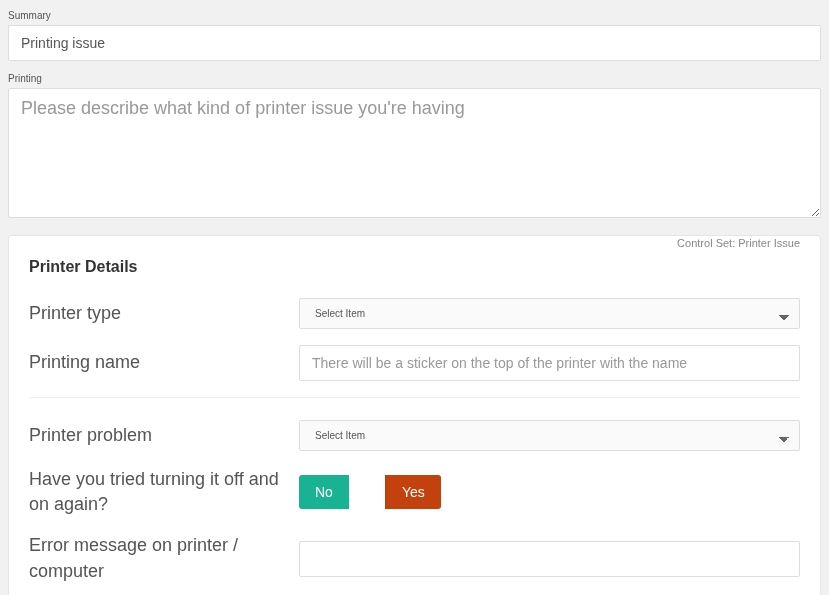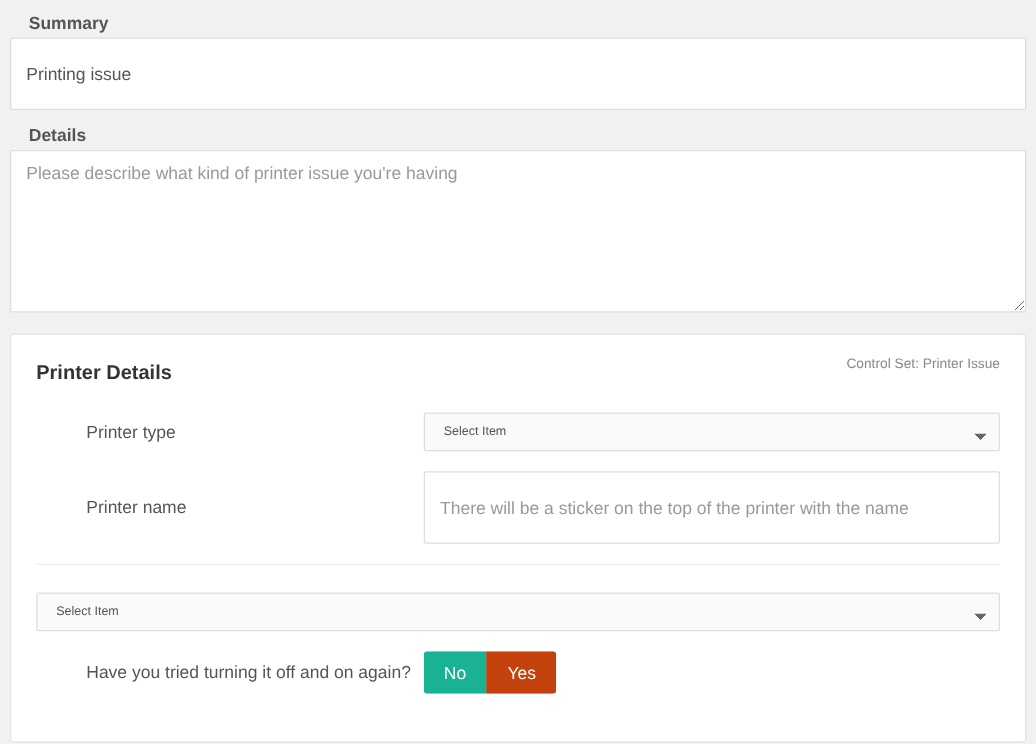--- a/index.html
+++ b/index.html
@@ -6,84 +6,83 @@
   body {
     background: #f1f1f1;
     width: 829px;
     height: 595px;
     overflow: hidden;
     font-size: 14px;
     color: #444;
   }
   .container { padding: 6px 8px 12px; }
   .field-label {
-    font-weight: 700;
+    font-weight: 400;
     color: #555;
-    margin: 4px 15px;
-    font-size: 14px;
+    margin: 4px 0;
+    font-size: 10px;
   }
   .text-input {
     width: 100%;
     border: 1px solid #ddd;
     background: #fff;
-    padding: 20px 12px;
+    padding: 9px 12px;
     font-size: 14px;
     color: #555;
     border-radius: 2px;
   }
   .text-input::placeholder { color: #999; }
   .textarea {
     width: 100%;
     border: 1px solid #ddd;
     background: #fff;
     padding: 9px 12px;
-    font-size: 14px;
+    font-size: 18px;
     color: #555;
     height: 130px;
     resize: both;
     border-radius: 2px;
     font-family: inherit;
   }
   .textarea::placeholder { color: #999; }
   .details-block { margin-top: 12px; }
   .panel {
     background: #fff;
     border: 1px solid #e5e5e5;
     border-radius: 3px;
     margin-top: 14px;
     padding: 18px 20px 22px;
     position: relative;
   }
   .control-set {
     position: absolute;
-    top: 17px;
+    top: 1px;
     right: 20px;
     font-size: 11px;
     color: #888;
   }
   .panel-title {
     font-weight: 600;
     color: #333;
     margin-top: 4px;
     margin-bottom: 22px;
     font-size: 16px;
   }
   .form-row {
     display: flex;
     align-items: center;
     margin-bottom: 16px;
   }
   .form-row.tall { align-items: center; }
   .form-row .lbl {
     flex: 0 0 270px;
     color: #555;
-    font-size: 14px;
+    font-size: 18px;
     padding-right: 10px;
     line-height: 1.4;
-    margin-left: 40px;
   }
   .form-row .ctrl {
     flex: 1;
   }
   .select {
     width: 100%;
     border: 1px solid #ddd;
     background: #fafafa;
     padding: 9px 15px;
     font-size: 10px;
@@ -98,20 +97,21 @@
   }
   .divider {
     border: none;
     border-top: 1px solid #eee;
     margin: 10px 0 22px;
   }
   .toggle-group {
     display: inline-flex;
     border-radius: 3px;
     overflow: hidden;
+    gap: 36px;
   }
   .toggle-btn {
     border: none;
     color: #fff;
     padding: 9px 16px;
     font-size: 14px;
     cursor: pointer;
   }
   .toggle-btn.no { background: #1abc9c; }
   .toggle-btn.yes { background: #18c29d; border-left: 1px solid rgba(0,0,0,0.07); }
@@ -120,59 +120,66 @@
 </style>
 </head>
 <body>
 
 <div class="container">
 
   <div class="field-label">Summary</div>
   <input type="text" class="text-input" value="Printing issue" style="">
 
   <div class="details-block">
-    <div class="field-label">Details</div>
+    <div class="field-label">Printing</div>
     <textarea class="textarea" placeholder="Please describe what kind of printer issue you're having" style=""></textarea>
   </div>
 
   <div class="panel">
     <div class="control-set">Control Set: Printer Issue</div>
     <div class="panel-title">Printer Details</div>
 
     <div class="form-row">
       <div class="lbl">Printer type</div>
       <div class="ctrl">
         <select class="select">
           <option>Select Item</option>
         </select>
       </div>
     </div>
 
     <div class="form-row">
-      <div class="lbl">Printer name</div>
+      <div class="lbl">Printing name</div>
       <div class="ctrl">
         <input type="text" class="text-input" placeholder="There will be a sticker on the top of the printer with the name" style="">
       </div>
     </div>
 
     <hr class="divider">
 
     <div class="form-row">
+      <div class="lbl">Printer problem</div>
       <div class="ctrl">
         <select class="select">
           <option>Select Item</option>
         </select>
       </div>
     </div>
 
     <div class="form-row tall">
       <div class="lbl">Have you tried turning it off and on again?</div>
       <div class="ctrl">
         <div class="toggle-group">
           <button class="toggle-btn no">No</button>
           <button class="toggle-btn yes">Yes</button>
         </div>
       </div>
     </div>
 
+    <div class="form-row">
+      <div class="lbl">Error message on printer / computer</div>
+      <div class="ctrl">
+        <input type="text" class="text-input" value="" style="">
+      </div>
+    </div>
 
   </div>
 </div>
 
 </body></html>

